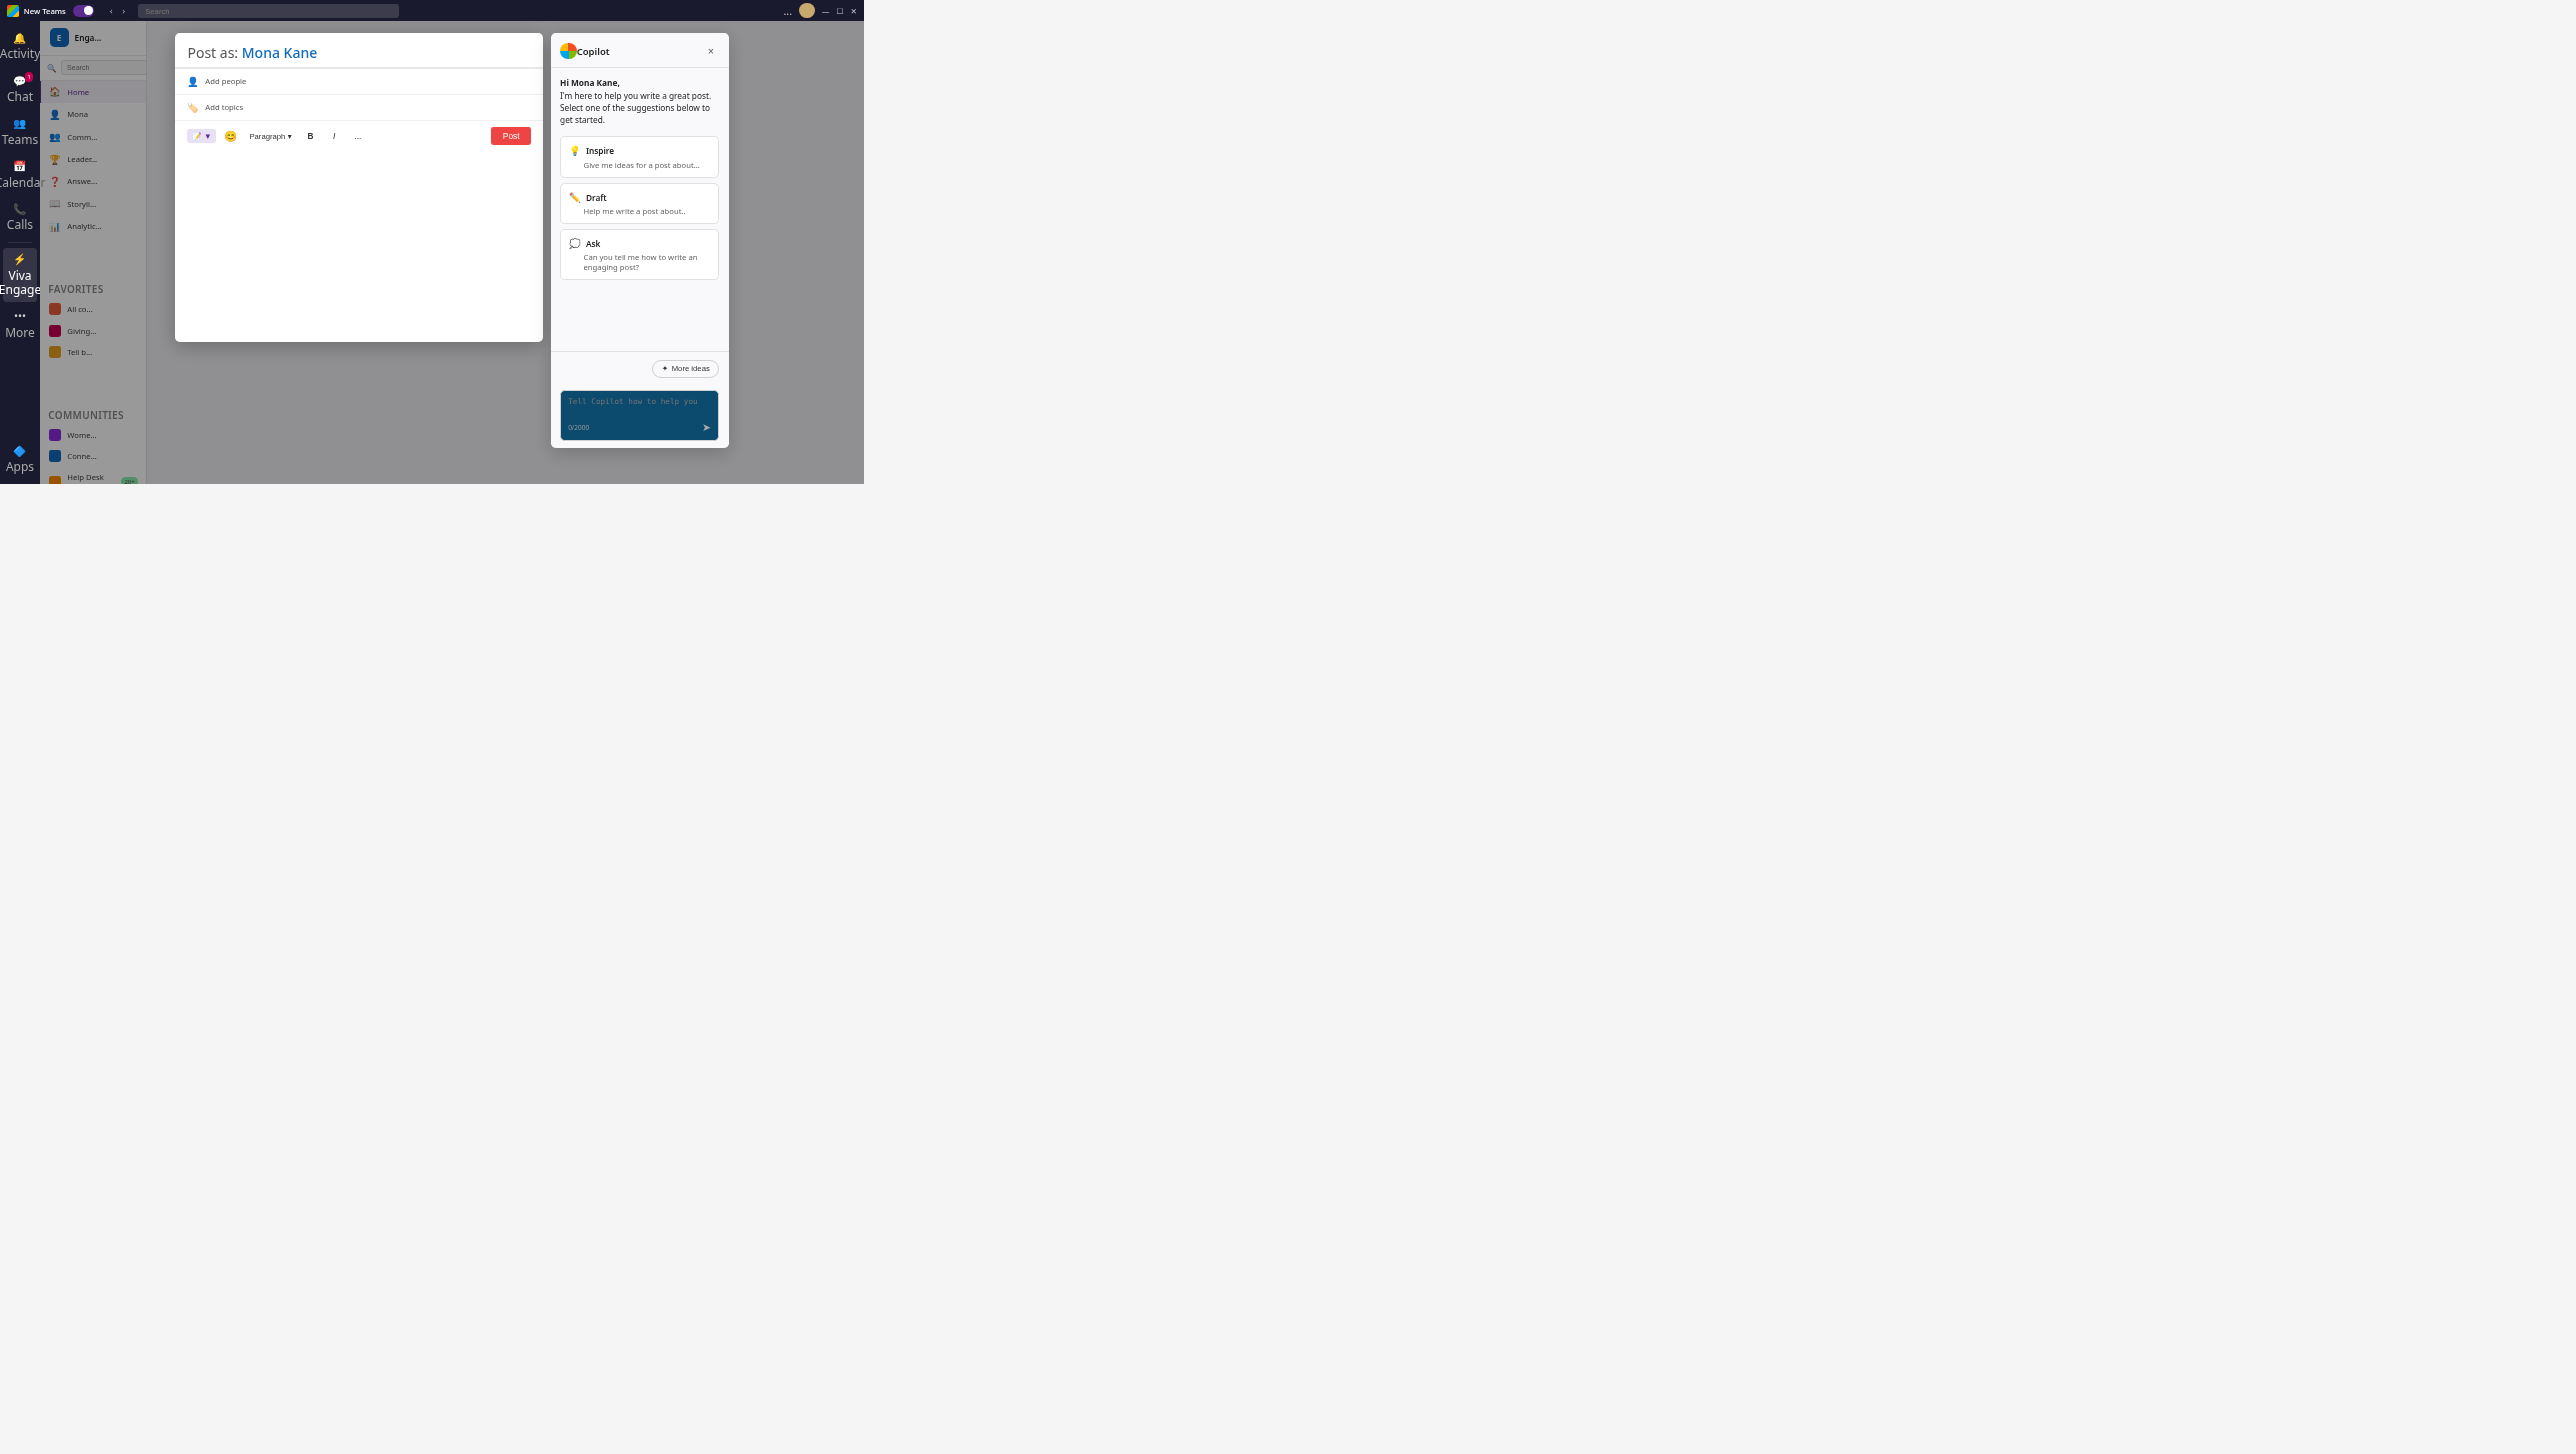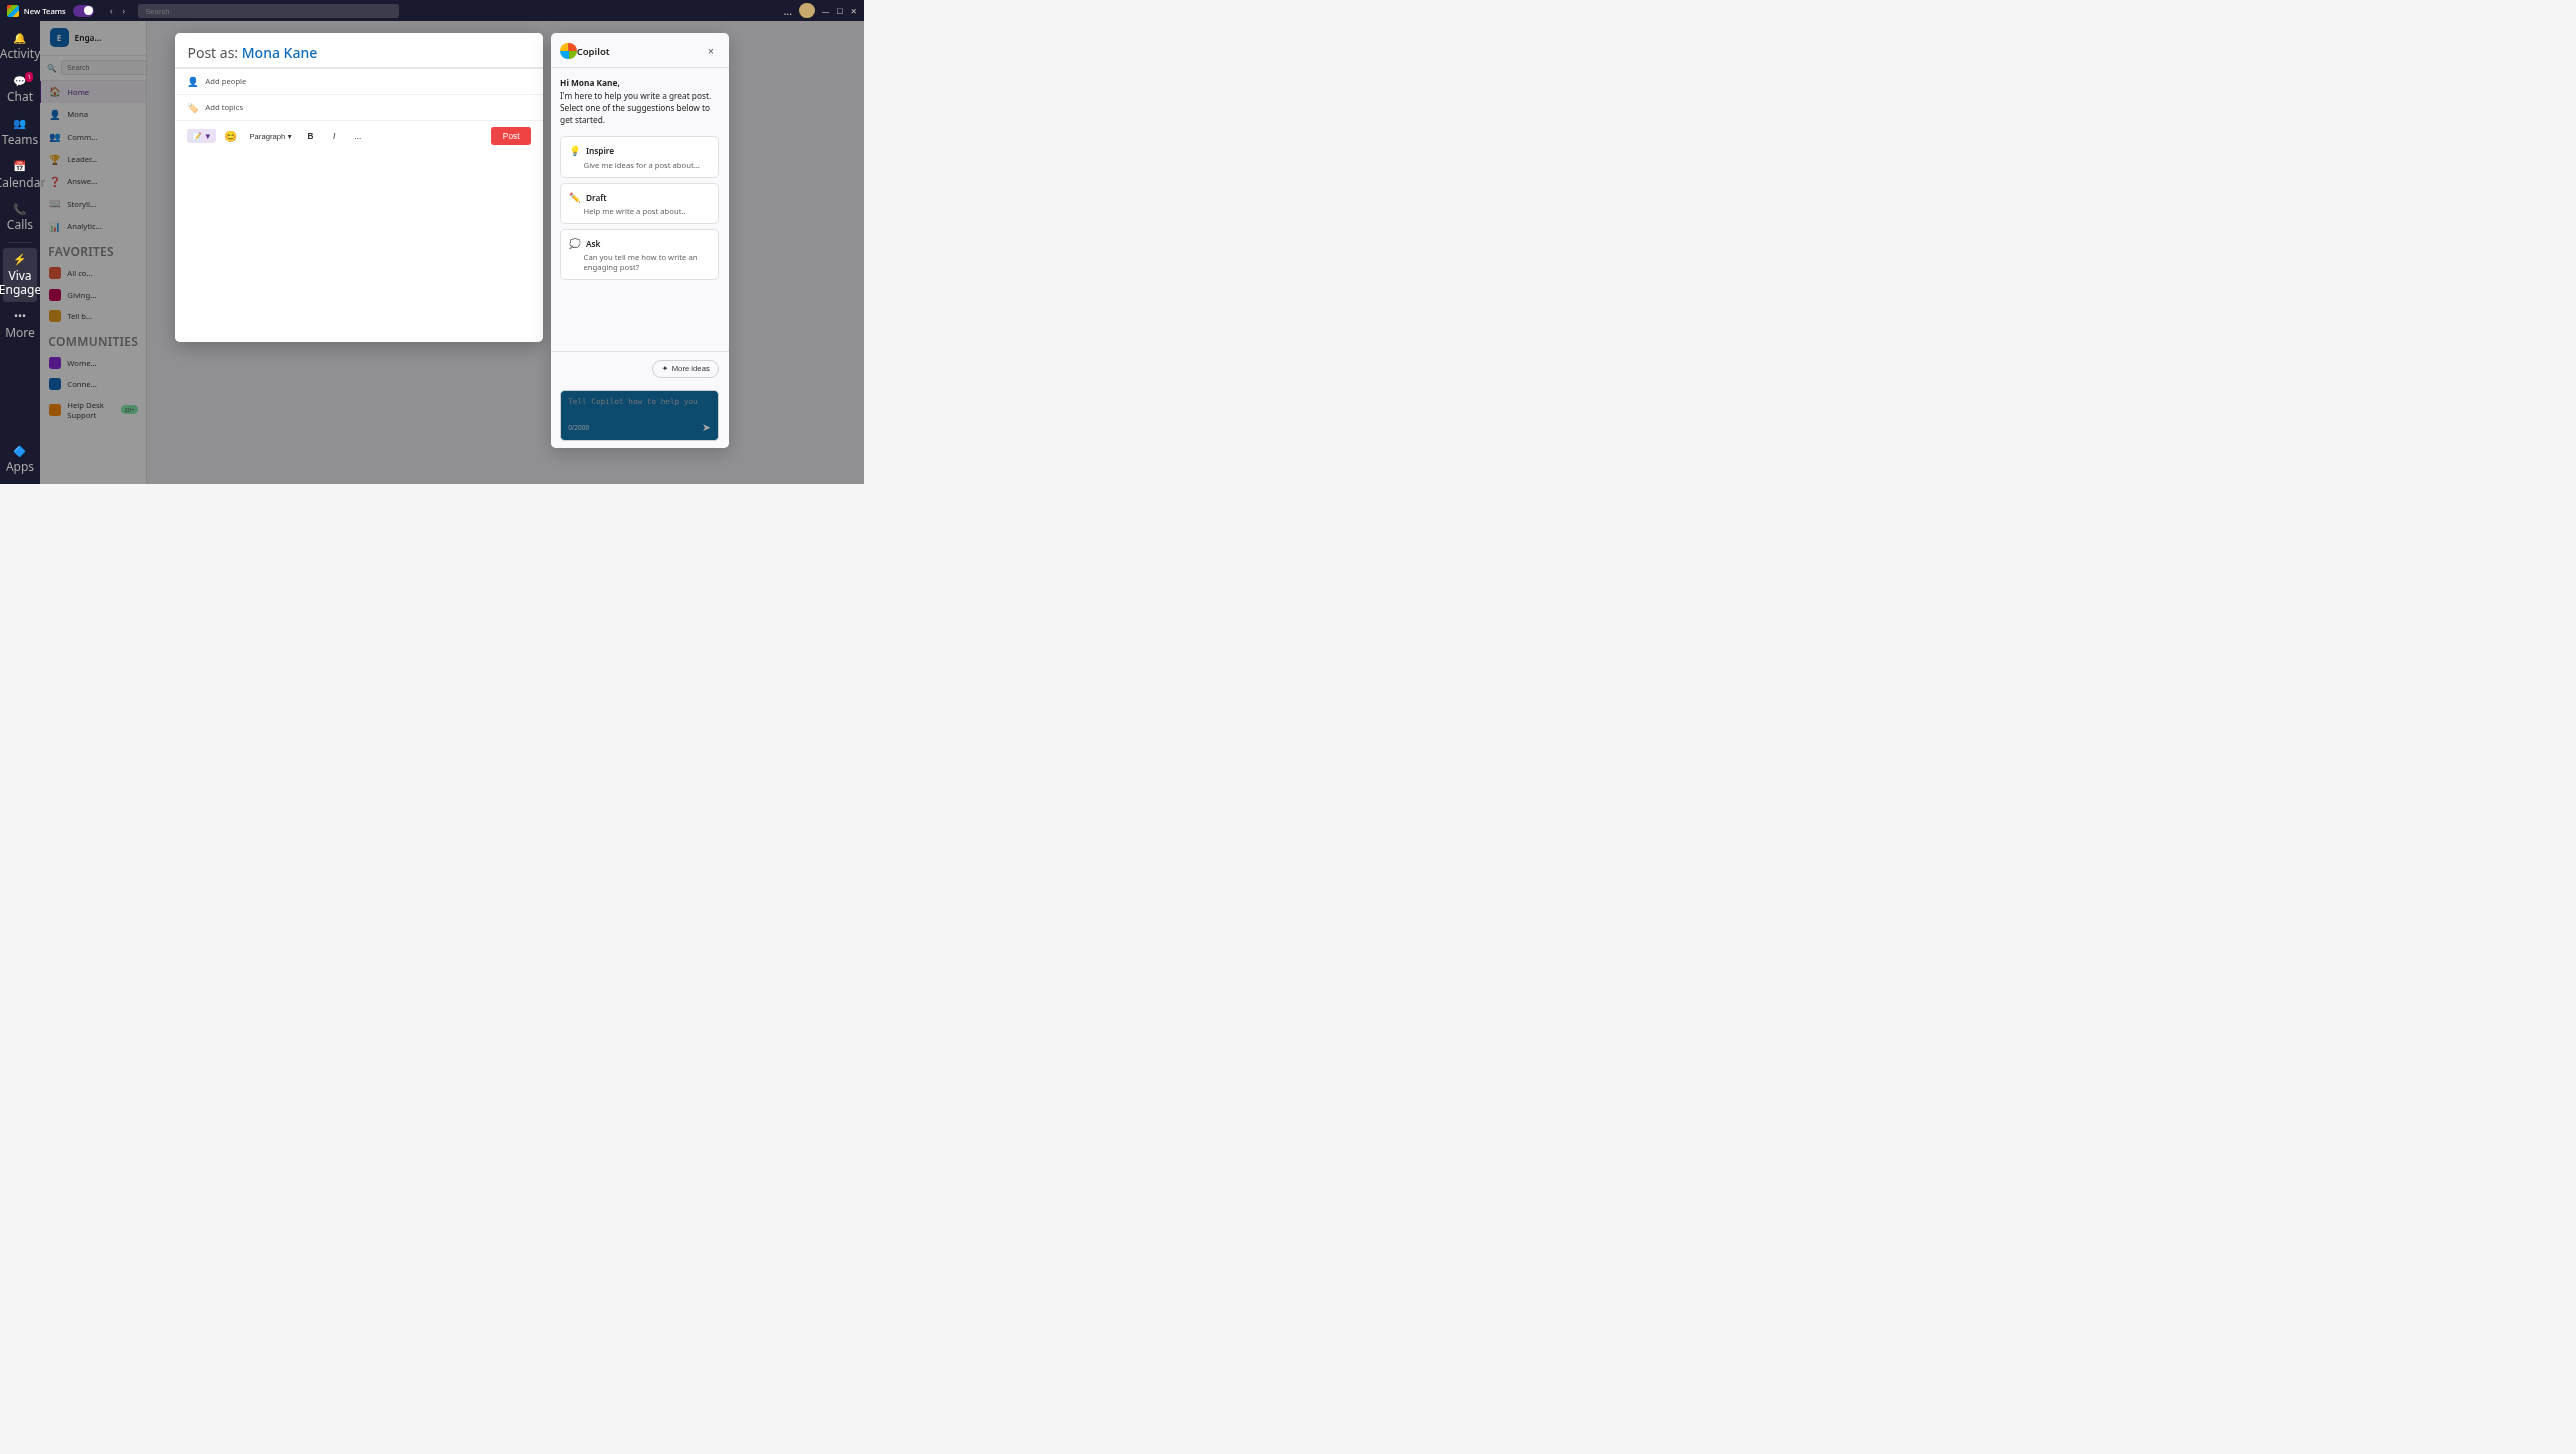--- a/index.html
+++ b/index.html
@@ -217,25 +217,26 @@
       border: 0.6px solid #e0e0e0;
       border-radius: 2.4px;
       padding: 2.4px 4.7px;
       font-size: 7.1px;
       outline: none;
       background: #f5f5f5;
     }
     .engage-search-icon { color: #666; font-size: 7.7px; }
     .section-label {
       padding: 6px 8.3px 2.4px;
-      font-size: 12px;
+      font-size: 10px;
       font-weight: 600;
       color: #888;
       text-transform: uppercase;
       letter-spacing: 0.3px;
+      margin-top: 39px;
     }
     .engage-fav-icon {
       width: 12px; height: 12px;
       border-radius: 2.4px;
       flex-shrink: 0;
     }
     .badge-count {
       margin-left: auto;
       background: #86efac;
       border-radius: 4.7px;

